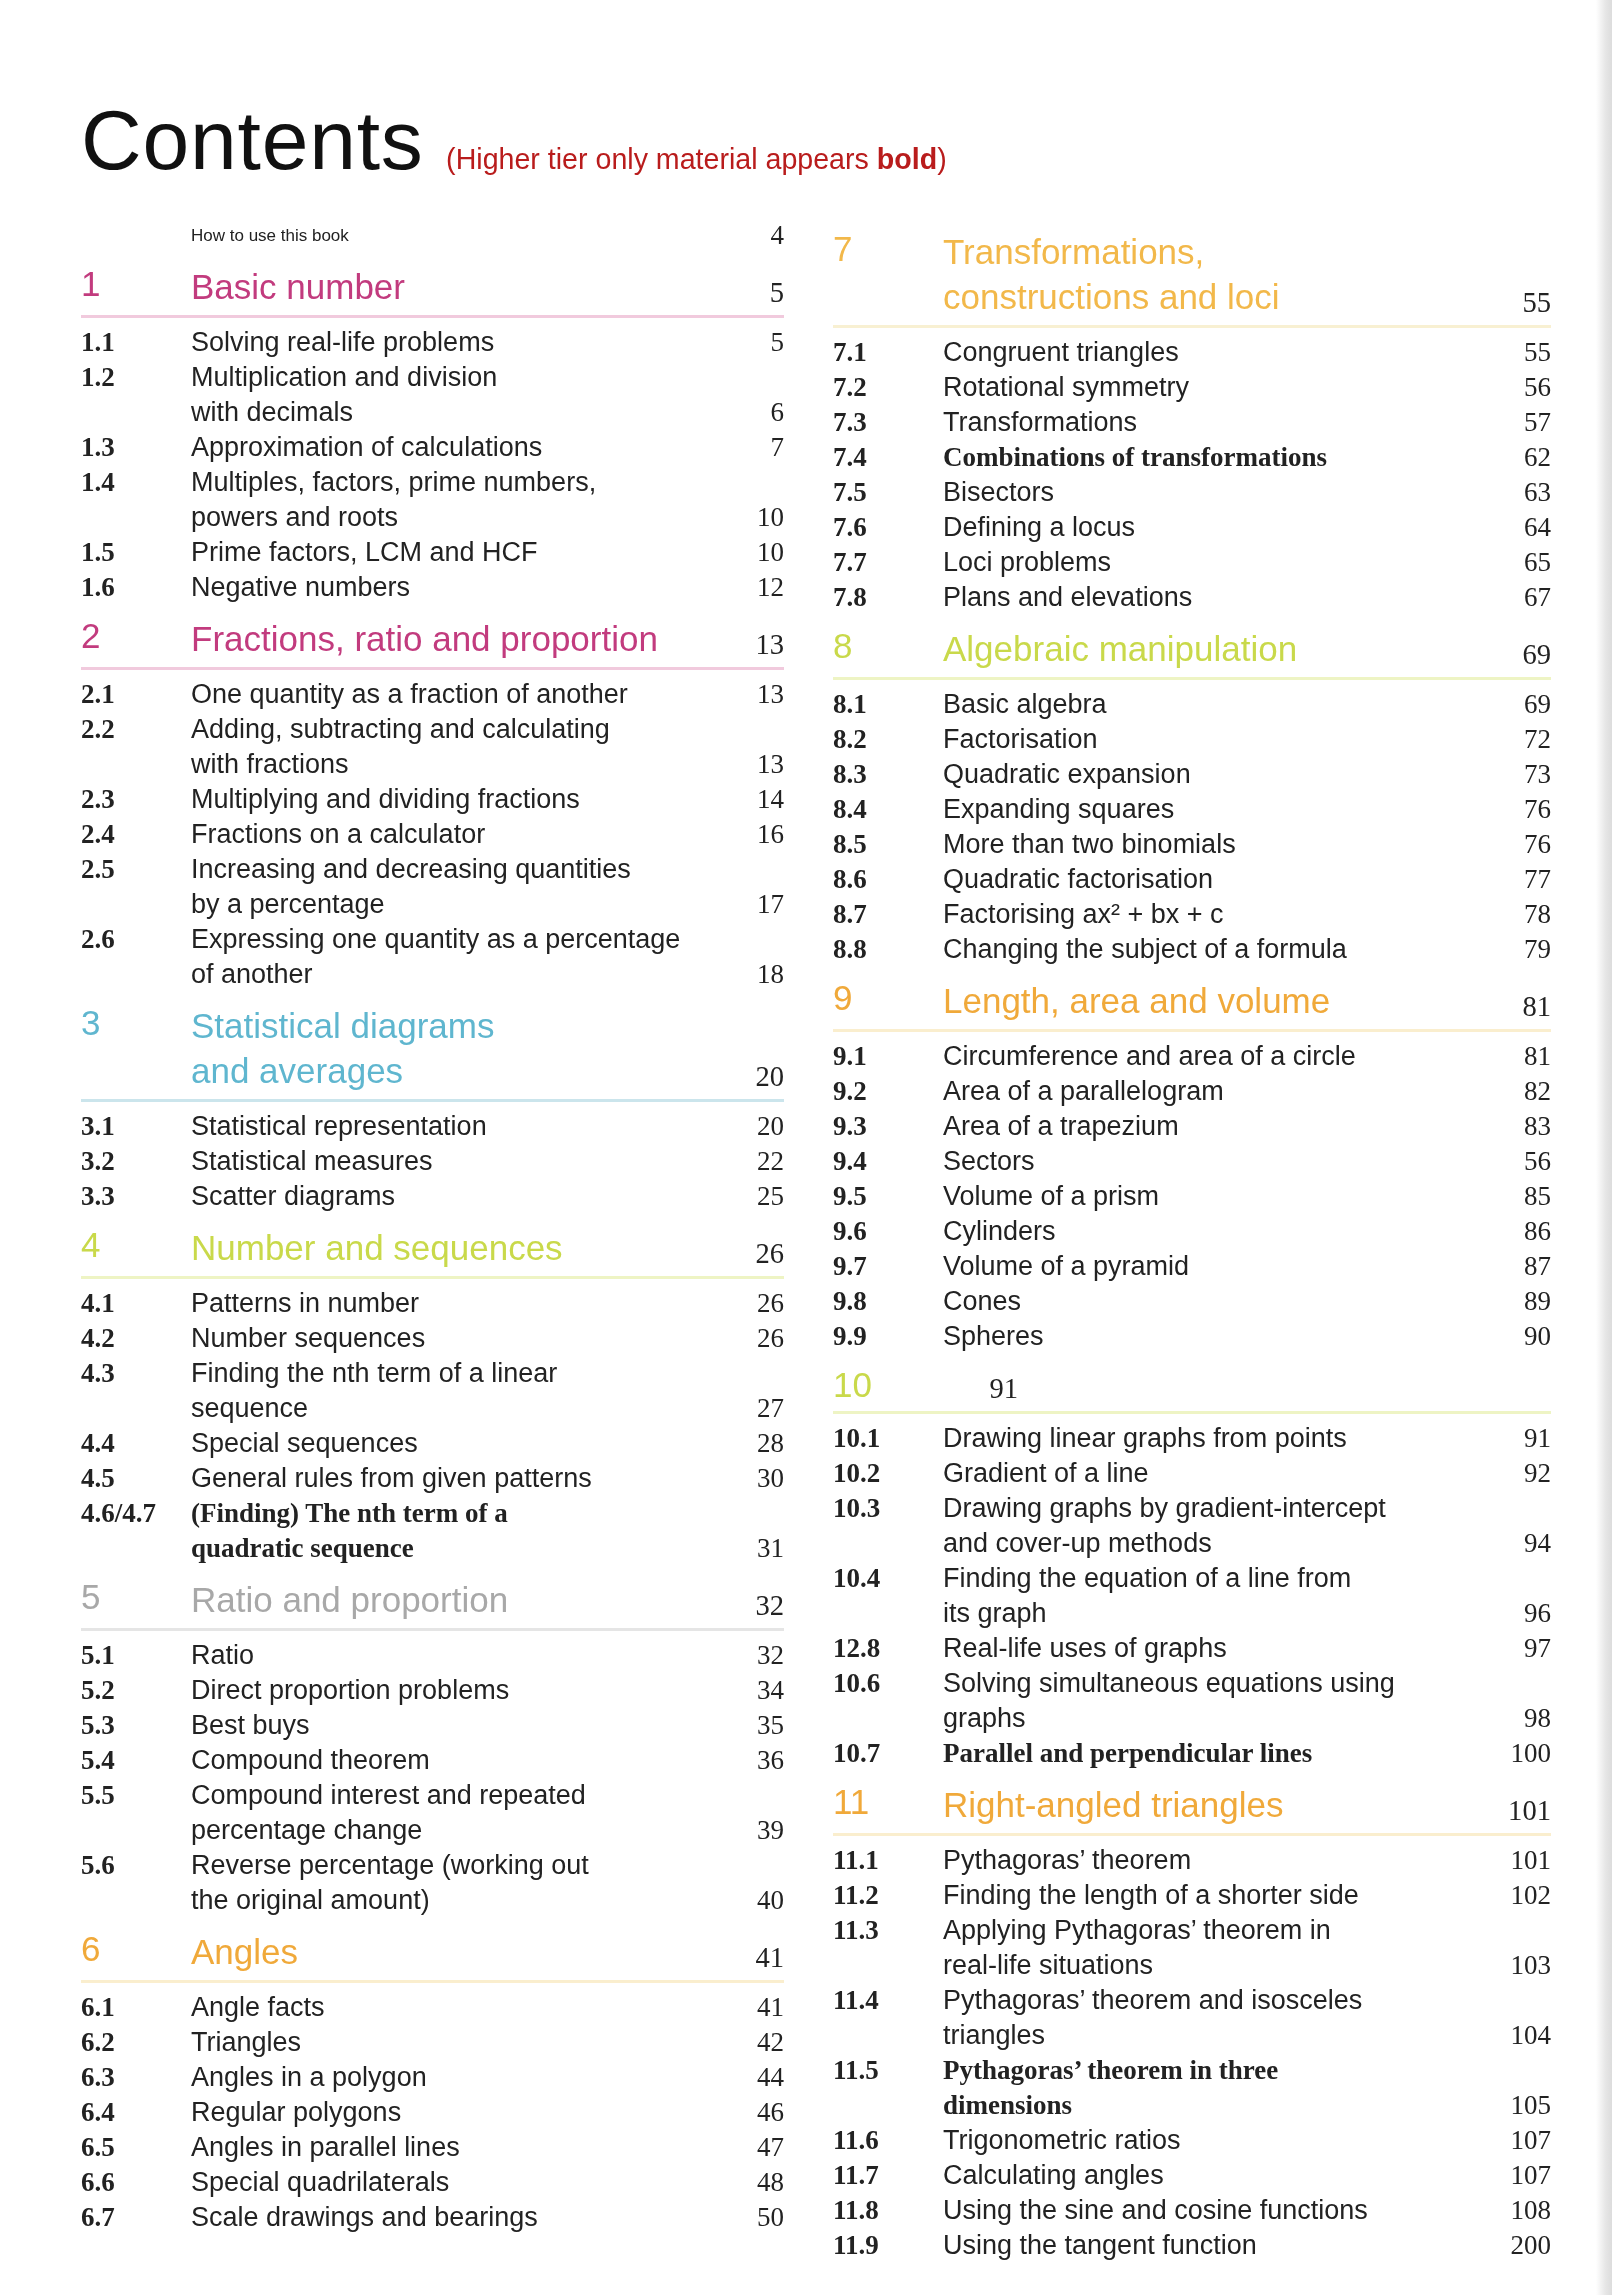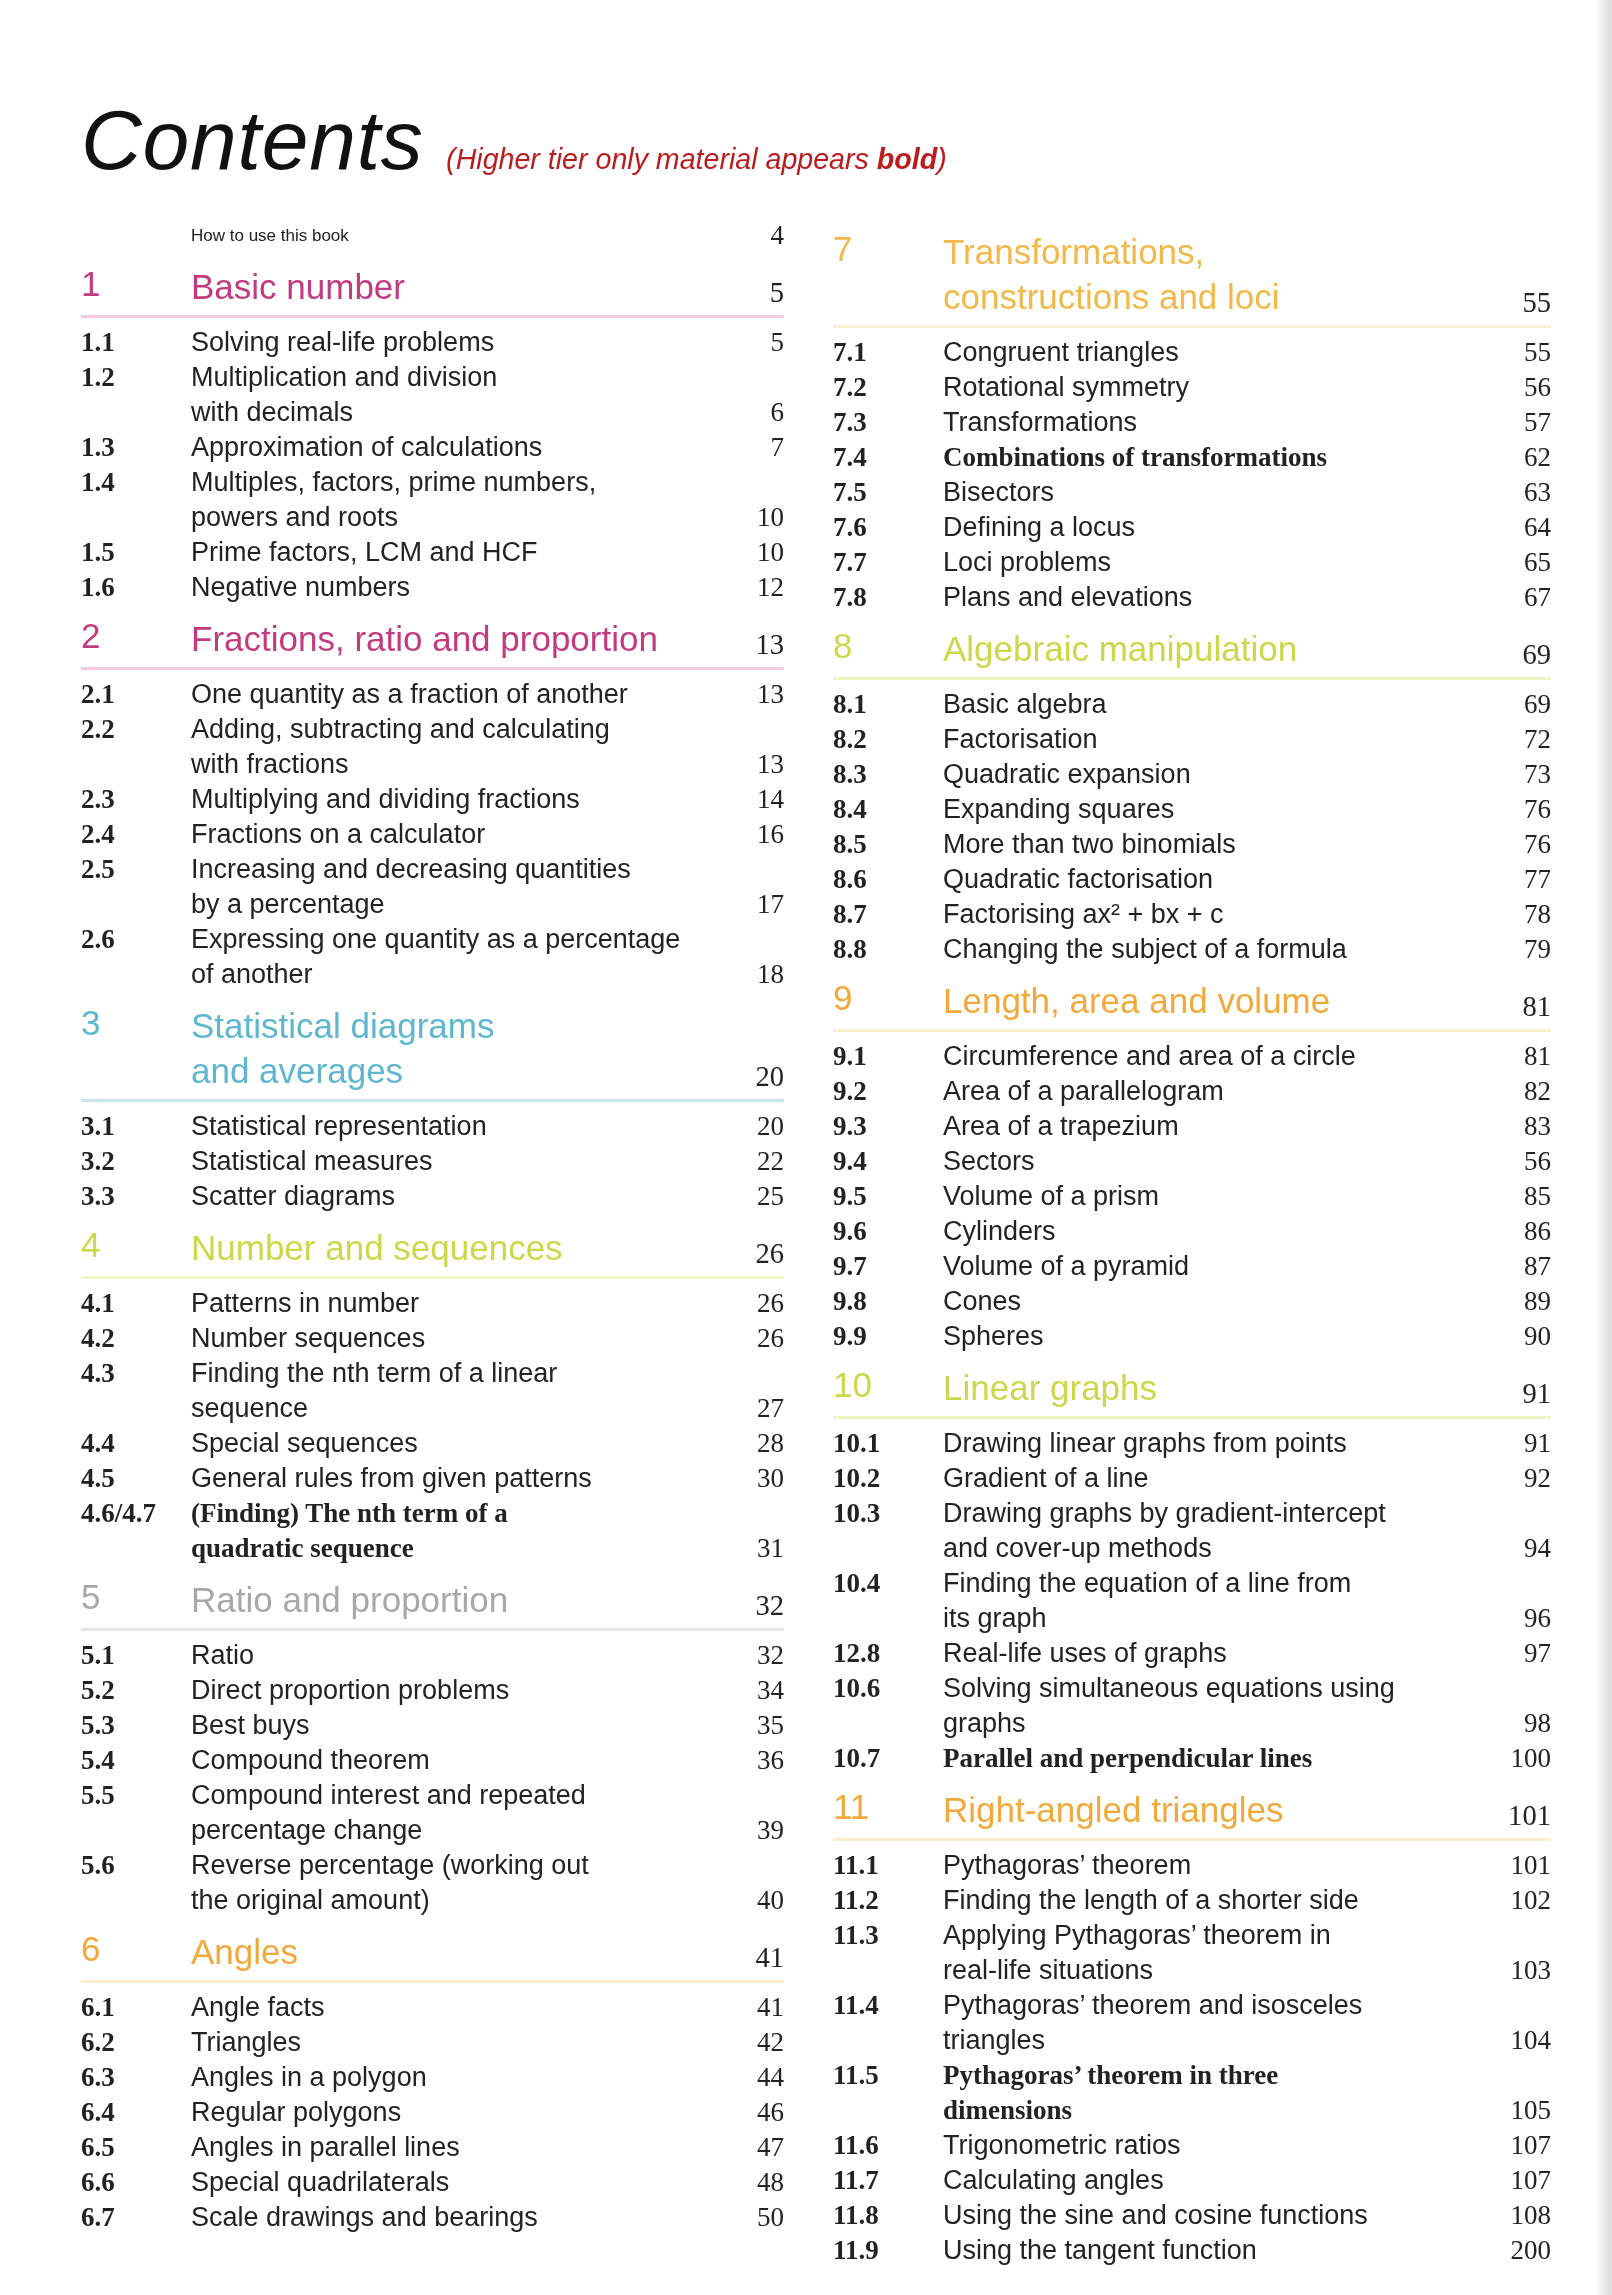--- a/index.html
+++ b/index.html
@@ -4,21 +4,21 @@
 <style>
   html, body { margin: 0; padding: 0; }
   body {
     width: 1612px; height: 2295px; background: #ffffff; position: relative; overflow: hidden;
     font-family: "Liberation Sans", "DejaVu Sans", sans-serif; color: #222;
   }
   .page-edge {
     position: absolute; top: 0; right: 0; width: 16.5px; height: 2295px;
     background: linear-gradient(to right, #ffffff, #e6e6e6 60%, #dcdcdc);
   }
-  .title-row { position: absolute; left: 81px; top: 98px; display: flex; align-items: baseline; font-style: italic; }
+  .title-row { position: absolute; left: 81px; top: 98px; display: flex; align-items: baseline; }
   .title { font-size: 84px; font-weight: 400; letter-spacing: 0.8px; color: #111; line-height: 1; }
   .subtitle { font-size: 28.6px; margin-left: 22.5px; color: #b91c1c; }
   .subtitle b { font-weight: 700; }
 
   .col { position: absolute; top: 218px; }
   .col-left { left: 81px; width: 703px; }
   .col-right { left: 833px; width: 718px; }
 
   .entry { display: flex; align-items: flex-end; font-size: 27px; line-height: 35px; }
   .entry .num { width: 110px; flex: none; font-family: "Liberation Serif", "DejaVu Serif", serif; font-weight: 700; font-size: 27px; align-self: flex-start; color: #222; }
@@ -407,21 +407,20 @@
       <span class="txt">Cones</span>
       <span class="pg">89</span>
     </div>
     <div class="entry">
       <span class="num">9.9</span>
       <span class="txt">Spheres</span>
       <span class="pg">90</span>
     </div>
     <div class="chapter c-lime">
       <span class="cnum">10</span>
-      <span class="ctitle">Linear graphs</span>
       <span class="cpg">91</span>
     </div>
     <div class="entry">
       <span class="num">10.1</span>
       <span class="txt">Drawing linear graphs from points</span>
       <span class="pg">91</span>
     </div>
     <div class="entry">
       <span class="num">10.2</span>
       <span class="txt">Gradient of a line</span>

